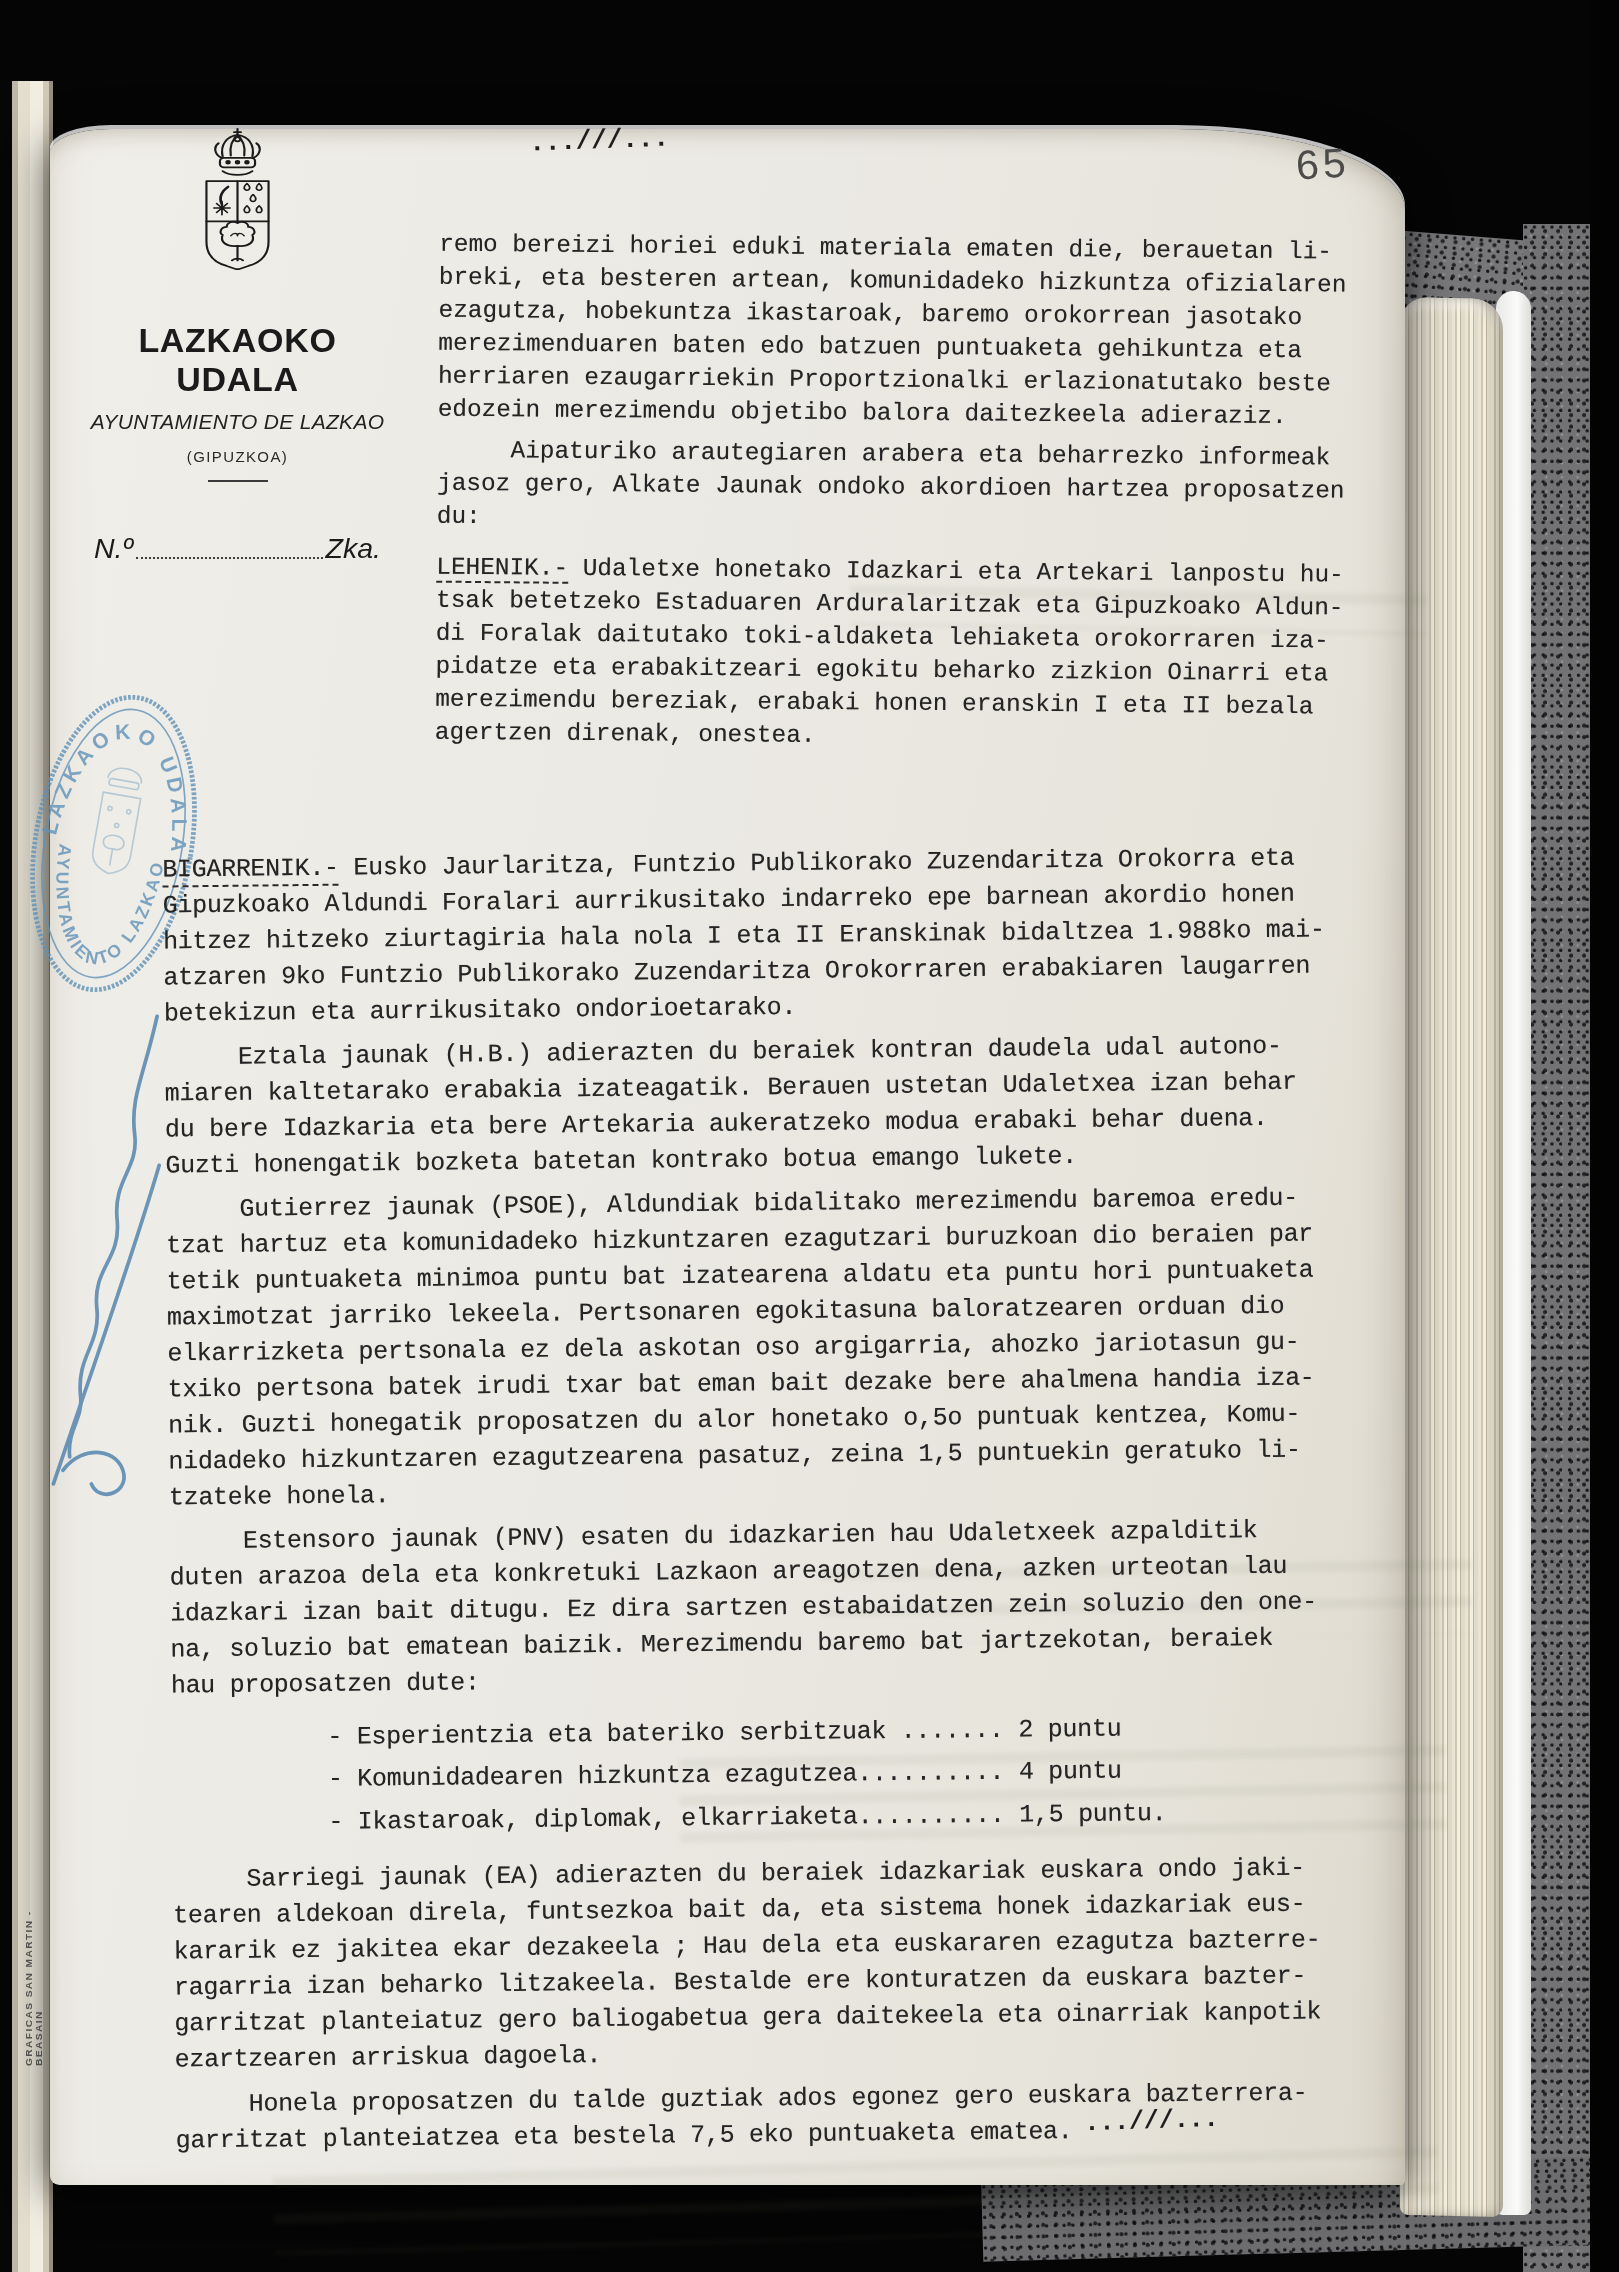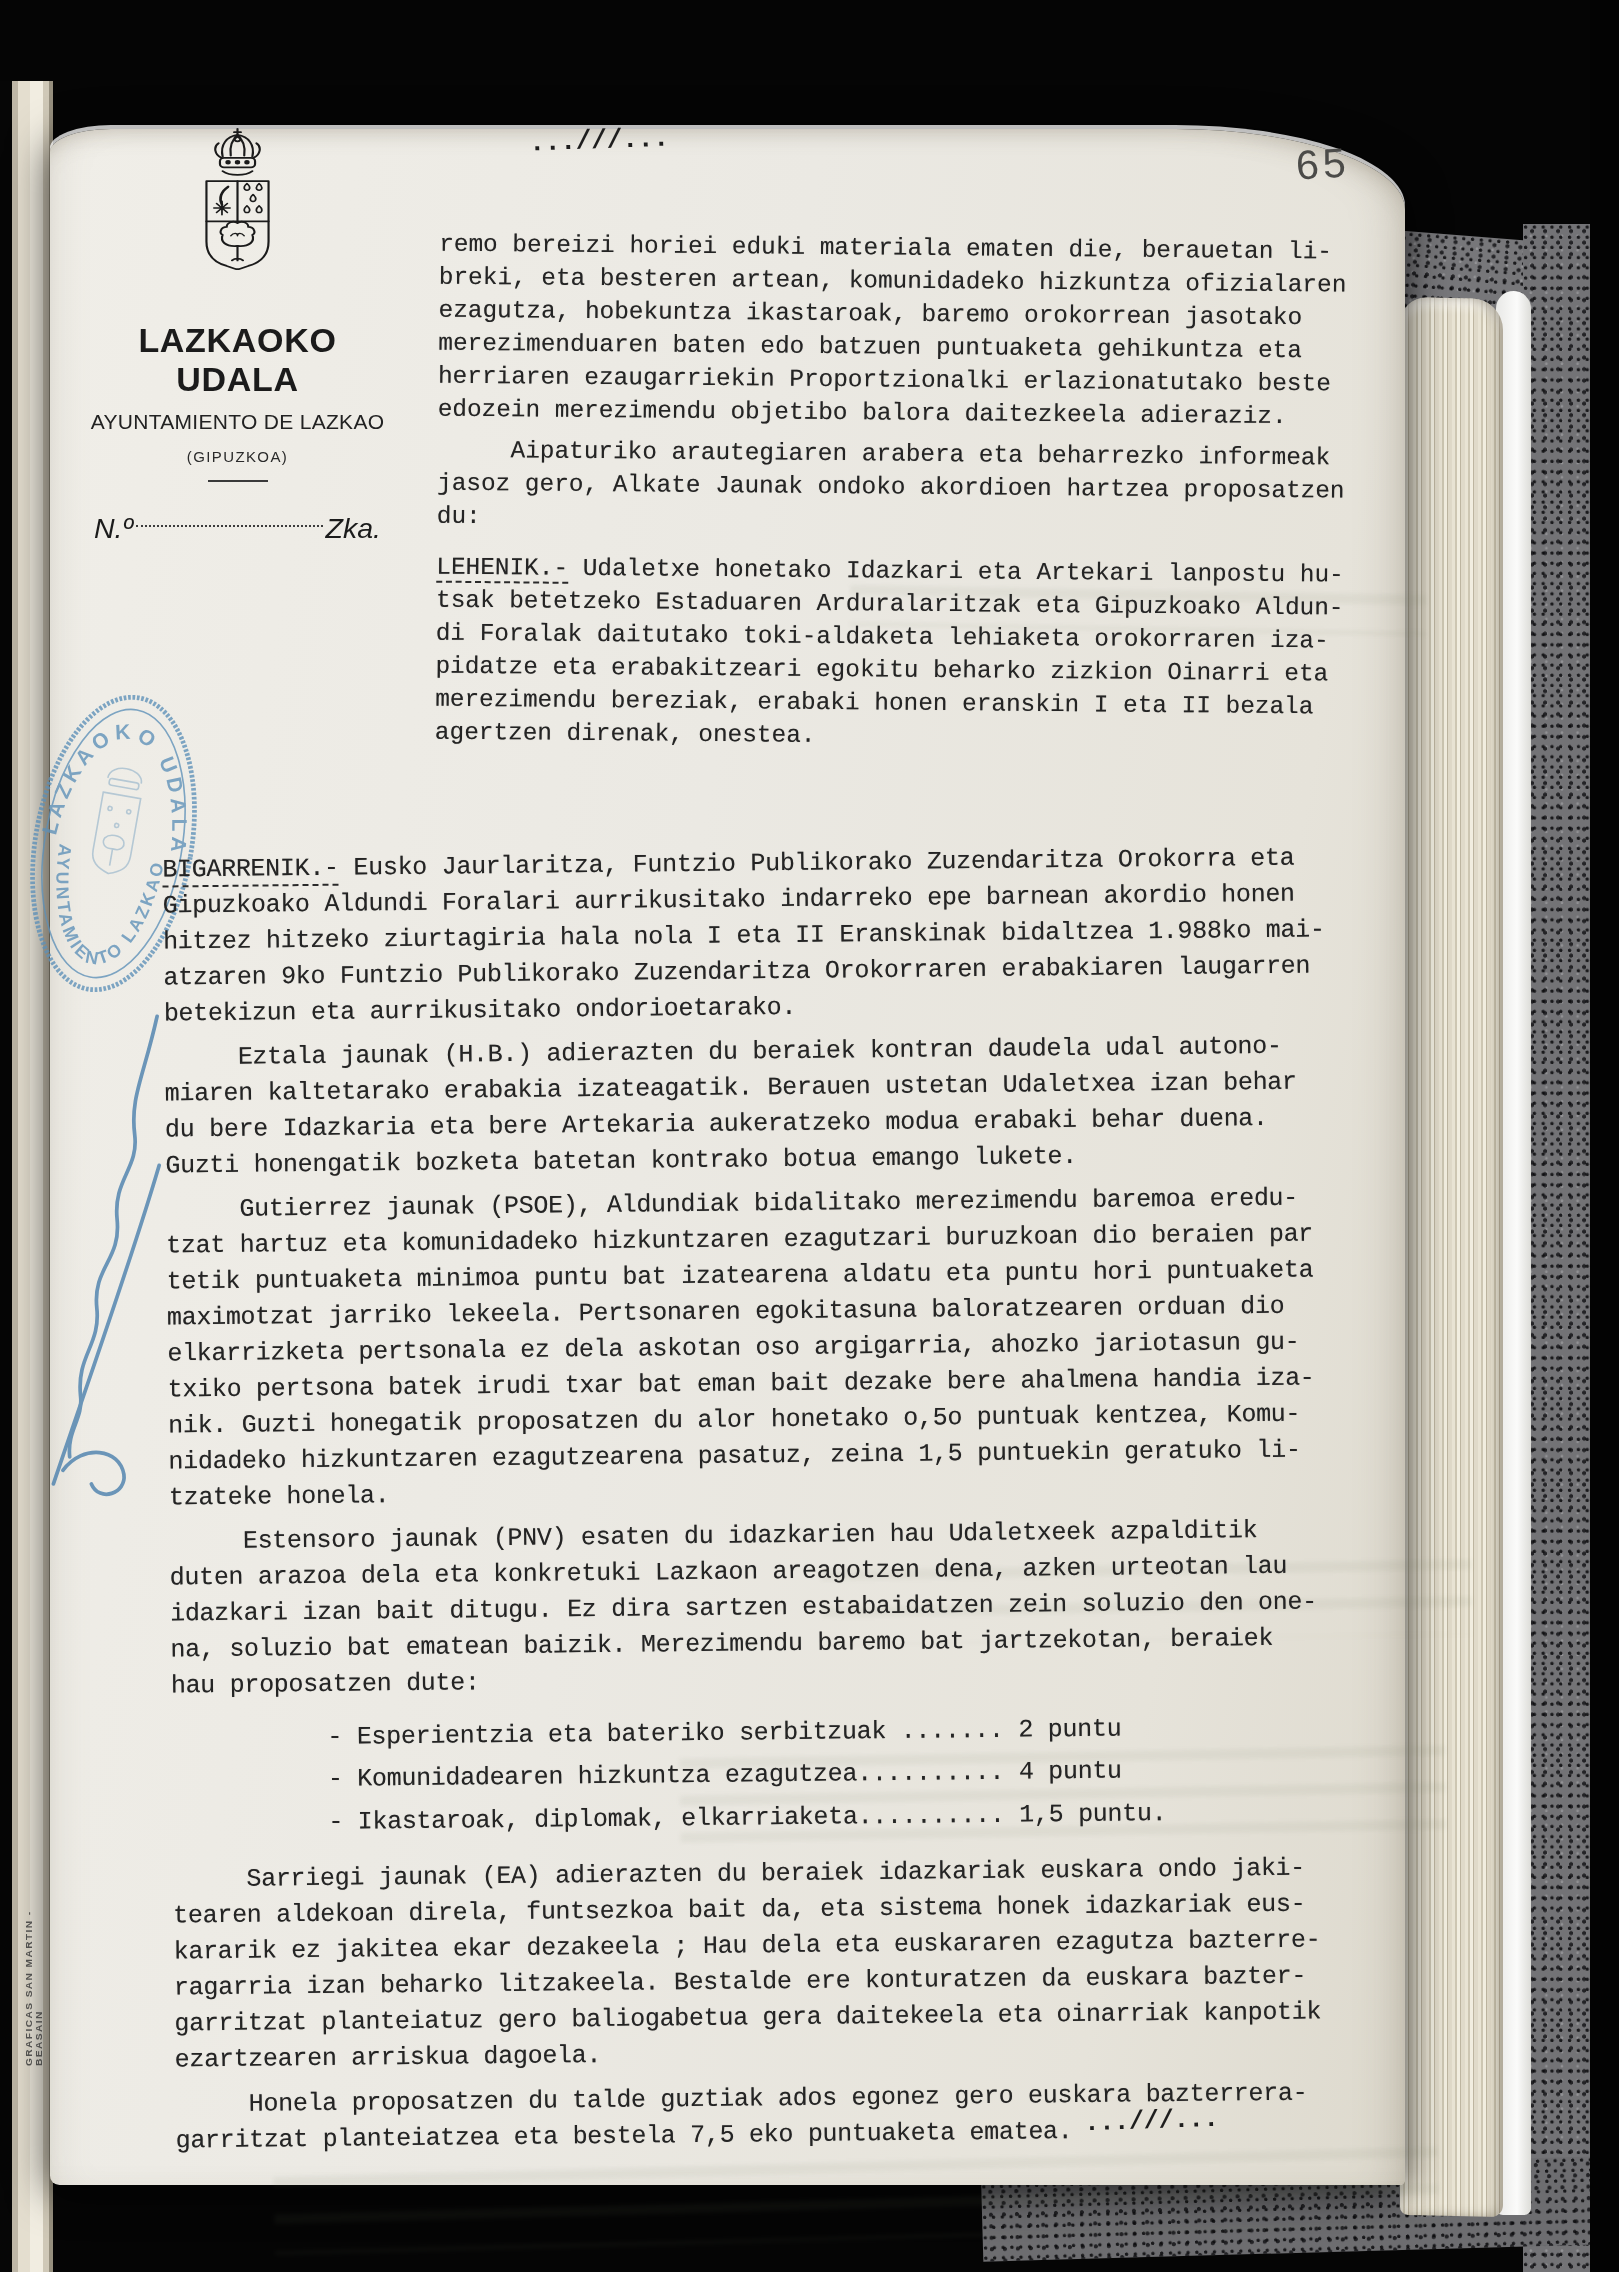--- a/index.html
+++ b/index.html
@@ -80,24 +80,24 @@
   .score-list{margin:16.3px 0 20.3px 156px;}
   .list-item{margin-bottom:6.8px;}
   .cont-mark{position:absolute;font-family:"Liberation Mono","DejaVu Sans Mono",monospace;color:#1e1e1e;font-weight:bold;letter-spacing:-0.7px;}
   .cont-top{left:529px;top:126px;font-size:27px;transform:rotate(-2deg);}
   .cont-bottom{left:1084px;top:2106px;font-size:26px;transform:rotate(-2deg);}
   .page-number{position:absolute;left:1296px;top:141px;font-size:41px;color:#4b4b49;letter-spacing:4.1px;transform:rotate(-4deg);}
   
   .letterhead{position:absolute;left:75px;top:121px;width:325px;text-align:center;color:#1b1b1b;}
   .coat{display:block;margin:0 auto 16.3px auto;}
   .lh-title{font-size:34px;font-weight:700;letter-spacing:0.7px;}
-  .lh-sub{font-size:21px;margin-top:11px;letter-spacing:0.3px;color:#222;}
+  .lh-sub{font-size:21px;margin-top:11px;letter-spacing:0.3px;color:#222;font-style:italic;}
   .lh-prov{font-size:15px;margin-top:13.6px;letter-spacing:1.4px;color:#2a2a2a;}
   .lh-rule{width:60px;border:none;border-top:2px solid #3a3a3a;margin:15px auto 0 auto;}
-  .num-line{margin-top:30px;display:flex;align-items:center;font-style:italic;font-size:28.5px;padding:0 19px;}
+  .num-line{margin-top:50px;display:flex;align-items:flex-end;font-style:italic;font-size:28.5px;padding:0 19px;}
   .num-prefix{font-weight:400;}
   .num-dots{flex:1;border-bottom:2.7px dotted #3c3c3c;margin:0 2.7px 6.1px 2.7px;height:0.7px;}
   .num-suffix{font-weight:400;}
   
   .stamp{position:absolute;left:24.4px;top:678px;}
   .signature{position:absolute;left:17.6px;top:996px;}
   .printer-mark{
     position:absolute;left:23px;top:1876px;height:190px;
     writing-mode:vertical-rl;transform:rotate(180deg) scaleX(.92);
     font-size:10.2px;font-weight:bold;letter-spacing:1.4px;color:#3c3c3c;opacity:.85;

